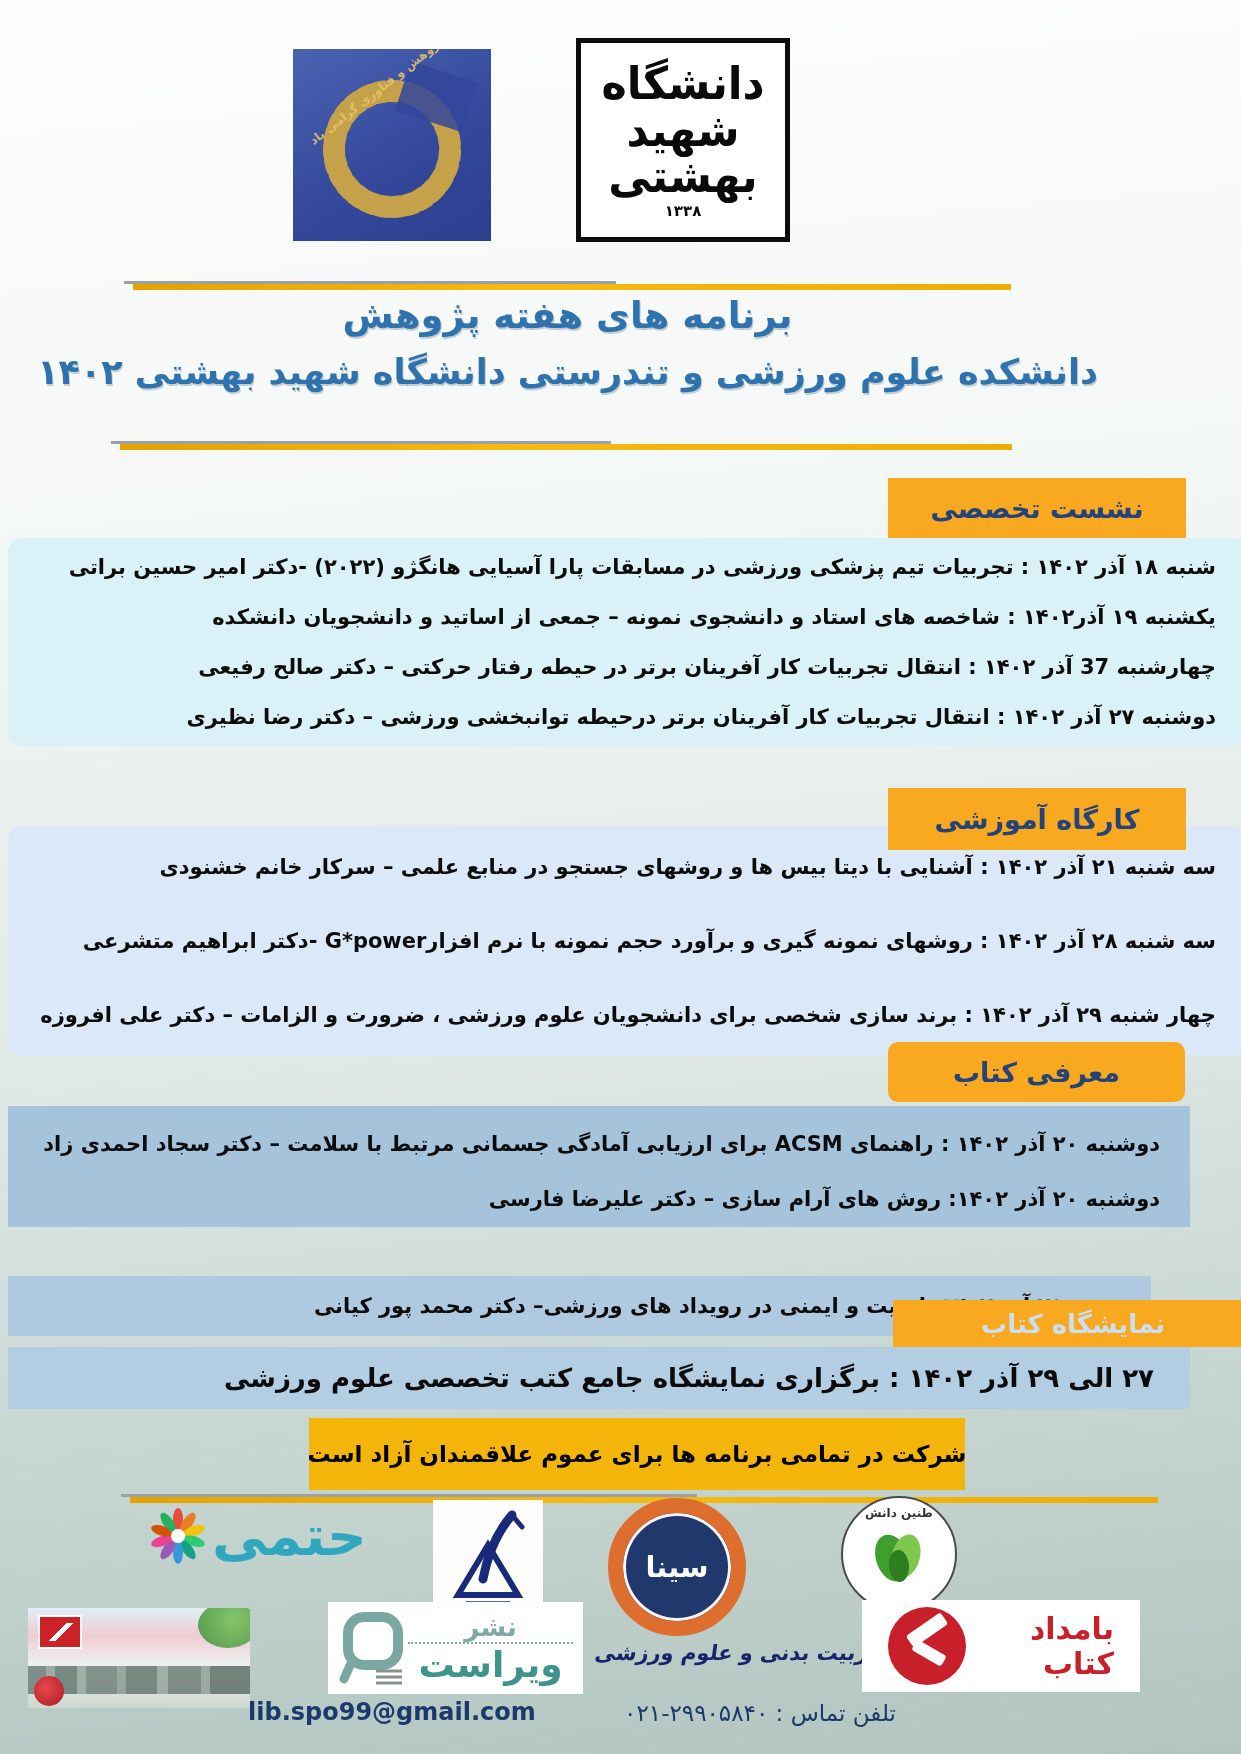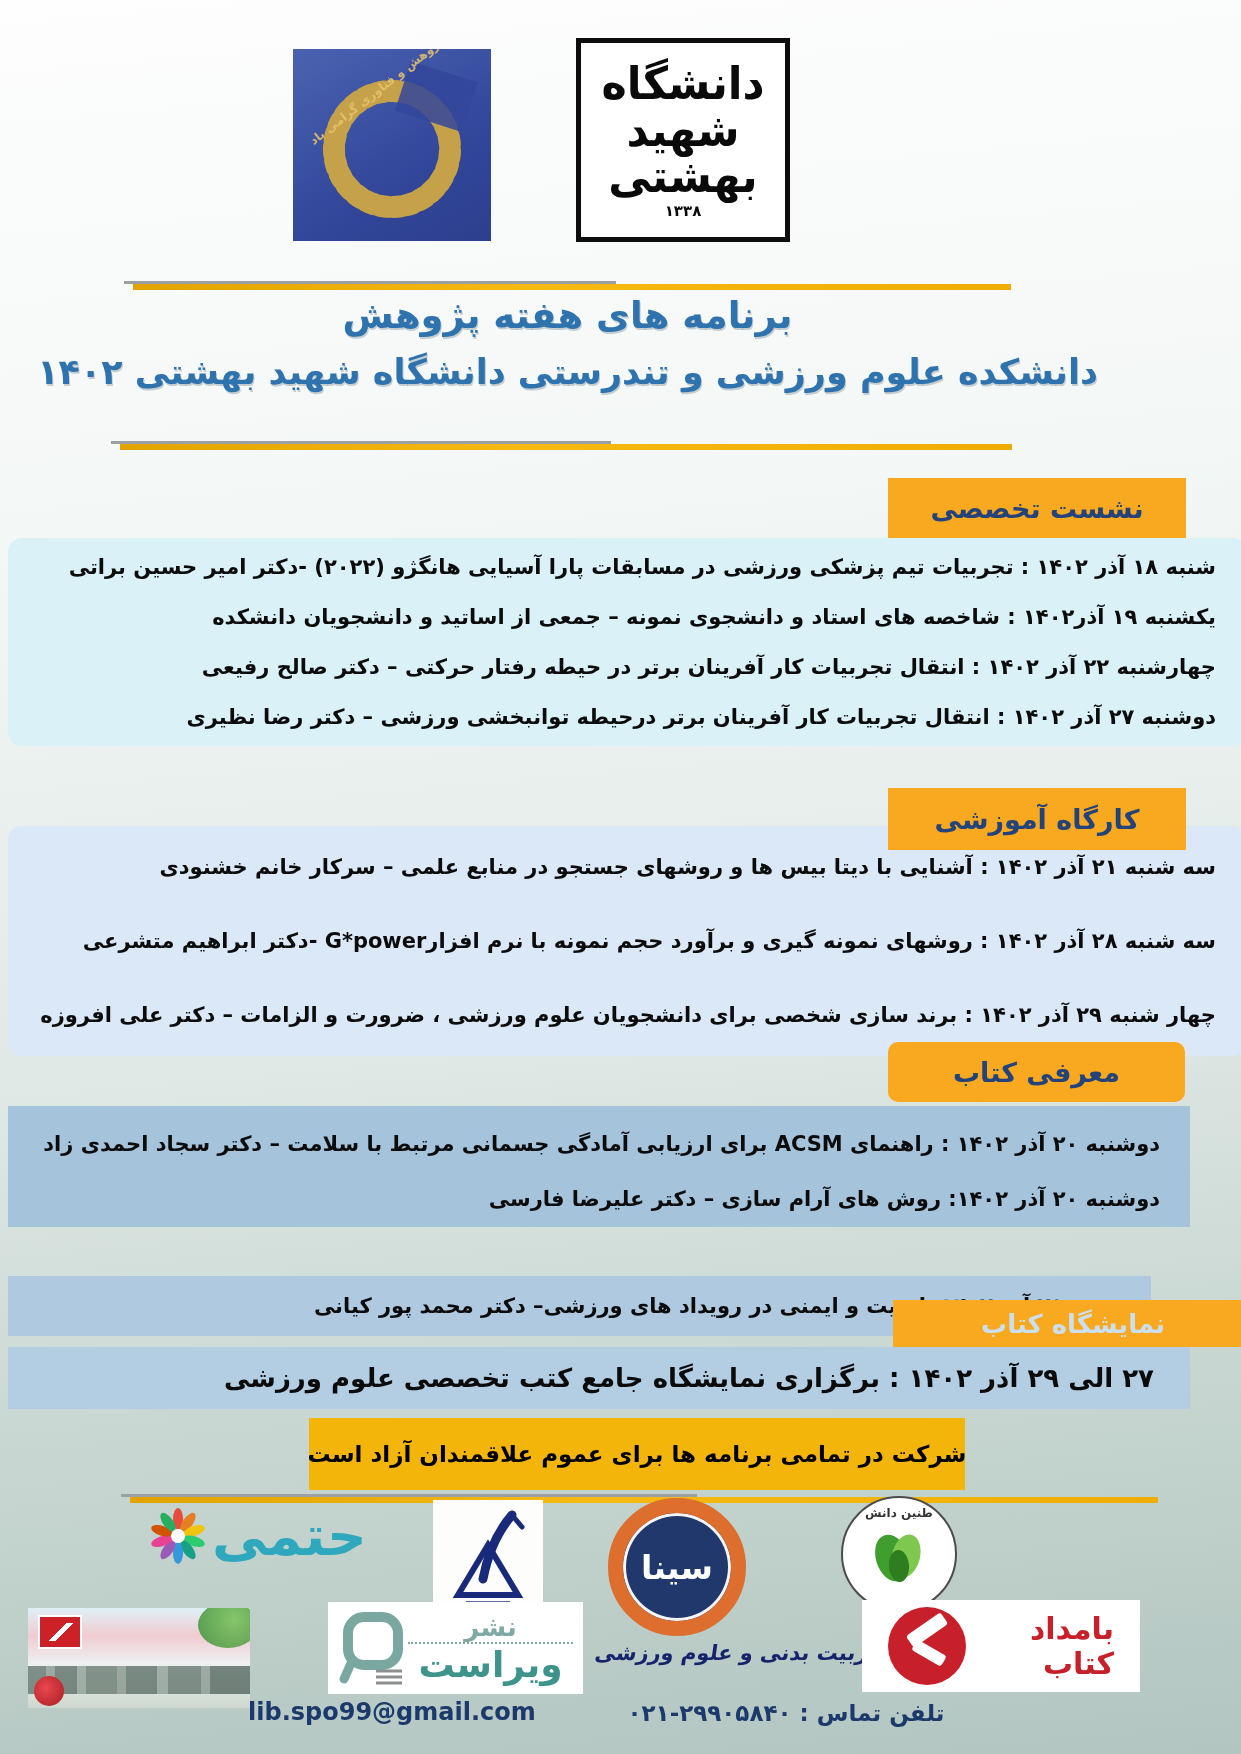--- a/index.html
+++ b/index.html
@@ -72,21 +72,21 @@
     font-size:23px; font-weight:700; color:#000; white-space:nowrap; }
   
   .logo{ position:absolute; }
   .hatmi{ left:150px; top:1508px; display:flex; align-items:center; gap:6px; direction:ltr; }
   .hatmi .name{ color:#2fa8bd; font-size:55px; font-weight:700; line-height:1; }
   .quill{ left:433px; top:1500px; width:110px; height:118px; background:#fdfdfb;
     display:flex; align-items:center; justify-content:center; }
   .sina{ left:608px; top:1498px; width:138px; height:138px; border-radius:50%;
     background:#20386b; border:15px solid #de6e2d; box-shadow:inset 0 0 0 3px #f4f4f4;
     display:flex; align-items:center; justify-content:center; }
-  .sina .name{ color:#fff; font-size:33px; font-weight:700; }
+  .sina .name{ color:#fff; font-size:29px; font-weight:700; }
   .tanin{ left:841px; top:1496px; width:116px; height:116px; border-radius:50%;
     background:#fff; border:2px solid #4b4b4b; display:flex; flex-direction:column;
     align-items:center; padding-top:8px; }
   .tanin .name{ font-size:12px; font-weight:700; color:#333; }
   .scenic{ left:28px; top:1608px; width:222px; height:100px; overflow:hidden;
     background:linear-gradient(180deg,#dff0f7 0%, #f0ccd1 28%, #eef0f2 55%, #cdd8cf 100%); }
   .scenic .badge{ position:absolute; left:10px; top:7px; width:44px; height:34px;
     background:#cc2127; border:2px solid #fff; }
   .scenic .badge::after{ content:""; position:absolute; left:8px; top:6px; width:26px; height:18px;
     background:linear-gradient(135deg,transparent 42%, #fff 42%, #fff 58%, transparent 58%); }
@@ -107,21 +107,21 @@
   .bamdad{ left:862px; top:1600px; width:278px; height:92px; background:#fff;
     display:flex; align-items:center; gap:12px; direction:ltr; padding:6px 26px; }
   .bamdad .disc{ width:78px; height:78px; border-radius:50%; background:#c8202a; position:relative; flex:0 0 auto; }
   .bamdad .disc::before{ content:""; position:absolute; left:18px; top:16px; width:42px; height:14px;
     background:#fff; transform:rotate(-35deg); border-radius:3px; }
   .bamdad .disc::after{ content:""; position:absolute; left:24px; top:40px; width:34px; height:12px;
     background:#fff; transform:rotate(30deg); border-radius:3px; }
   .bamdad .name{ color:#c8202a; font-size:30px; font-weight:700; direction:rtl; }
   
   .contact-phone{ position:absolute; left:600px; top:1700px; width:320px; text-align:center;
-    color:#1b3a6b; font-size:23px; font-weight:700; white-space:nowrap;margin-left:26px; }
+    color:#1b3a6b; font-size:23px; font-weight:400; white-space:nowrap; }
   .contact-email{ position:absolute; left:248px; top:1698px; width:200px;
     color:#1b3a6b; font-size:24px; font-weight:700; direction:ltr; white-space:nowrap; }
 </style>
 </head>
 <body>
 
 <div class="poster">
 
   <div class="emblem">
     <svg width="178" height="184" viewBox="0 0 178 184">
@@ -141,21 +141,21 @@
 
   <div class="gold-line line-a"></div>
   <div class="title title-1">برنامه های هفته پژوهش</div>
   <div class="title title-2">دانشکده علوم ورزشی و تندرستی دانشگاه شهید بهشتی  ۱۴۰۲</div>
   <div class="gold-line line-b"></div>
 
   <div class="sec-header h1">نشست تخصصی</div>
   <div class="box box-1">
     <div class="row">شنبه ۱۸ آذر ۱۴۰۲ : تجربیات تیم پزشکی ورزشی در مسابقات پارا آسیایی هانگژو (۲۰۲۲) -دکتر امیر حسین براتی</div>
     <div class="row">یکشنبه ۱۹ آذر۱۴۰۲ : شاخصه های استاد و دانشجوی نمونه – جمعی از اساتید  و دانشجویان دانشکده</div>
-    <div class="row">چهارشنبه ۲۲ آذر ۱۴۰۲ :  انتقال تجربیات کار آفرینان برتر در حیطه رفتار حرکتی – دکتر صالح رفیعی</div>
+    <div class="row">چهارشنبه 37 آذر ۱۴۰۲ :  انتقال تجربیات کار آفرینان برتر در حیطه رفتار حرکتی – دکتر صالح رفیعی</div>
     <div class="row">دوشنبه ۲۷ آذر ۱۴۰۲ : انتقال تجربیات کار آفرینان برتر درحیطه توانبخشی ورزشی – دکتر رضا نظیری</div>
   </div>
 
   <div class="sec-header h2">کارگاه آموزشی</div>
   <div class="box box-2">
     <div class="row">سه شنبه ۲۱ آذر ۱۴۰۲ : آشنایی با دیتا بیس ها و روشهای جستجو در منابع علمی – سرکار خانم خشنودی</div>
     <div class="row">سه شنبه ۲۸ آذر ۱۴۰۲ : روشهای نمونه گیری و برآورد حجم نمونه با نرم افزارG*power -دکتر ابراهیم متشرعی</div>
     <div class="row">چهار شنبه ۲۹ آذر ۱۴۰۲ :  برند سازی شخصی برای دانشجویان علوم ورزشی ، ضرورت و الزامات – دکتر علی افروزه</div>
   </div>
 

